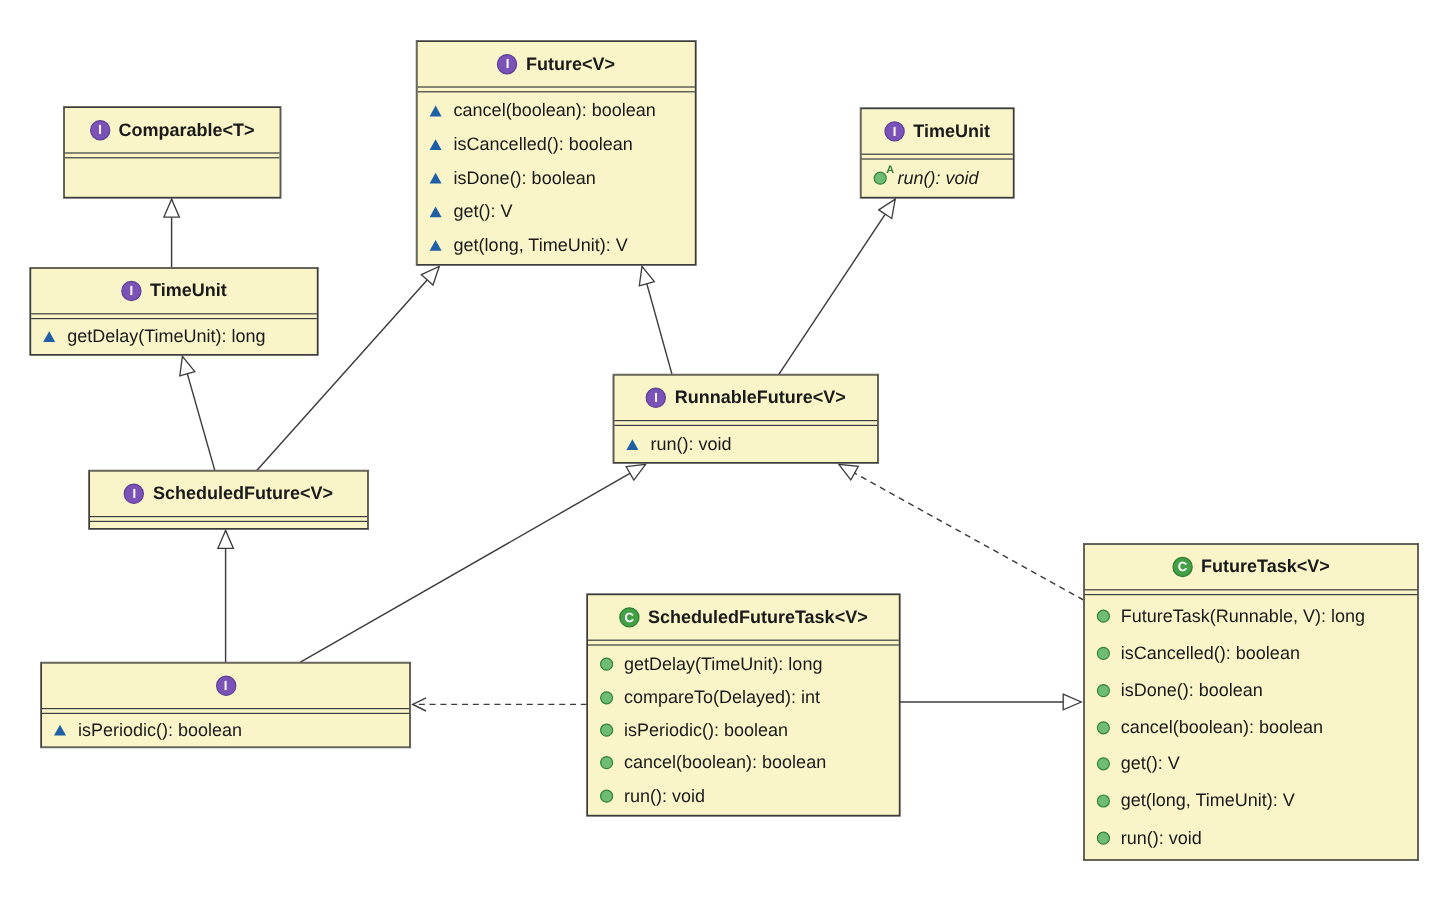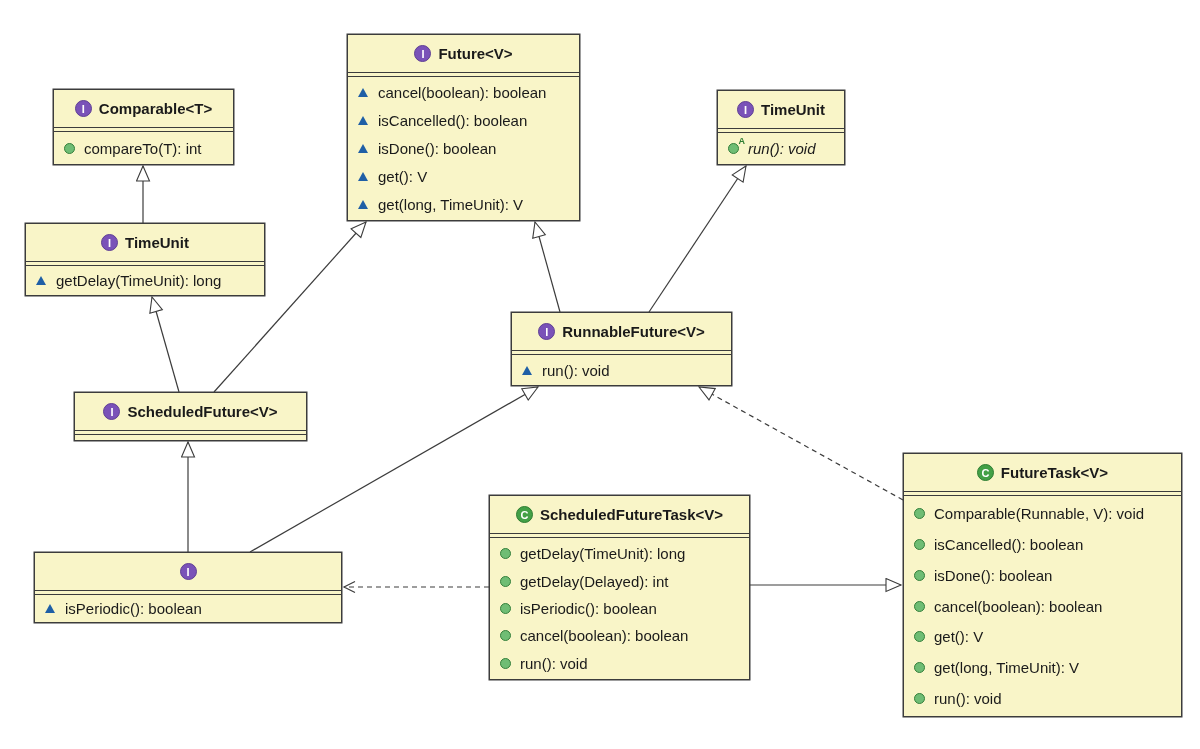--- a/index.html
+++ b/index.html
@@ -71,28 +71,20 @@
       <line x1="903" y1="500" x2="699" y2="387" stroke="#3c3c3c" stroke-width="1.2" stroke-dasharray="5,4" marker-end="url(#tri)"></line>
       <line x1="489" y1="587" x2="344" y2="587" stroke="#3c3c3c" stroke-width="1.2" stroke-dasharray="5,4" marker-end="url(#openarrow)"></line>
       <line x1="750" y1="585" x2="901" y2="585" stroke="#3c3c3c" stroke-width="1.2" marker-end="url(#tri)"></line>
     </svg>
 <div class="class-node" style="left: 53px; top: 89px; width: 181px; height: 76px;">
       <div class="node-title">
         <span class="badge iface">I</span>
         <span>Comparable&lt;T&gt;</span>
       </div>
       <div class="node-sep"></div>
-      <div class="node-methods">
-        <div class="method-row">
-          <span class="m-icon m-public">
-            <span class="dot"></span>
-          </span>
-          <span class="m-label">compareTo(T): int</span>
-        </div>
-      </div>
     </div>
     <div class="class-node" style="left: 347px; top: 34px; width: 233px; height: 187px;">
       <div class="node-title">
         <span class="badge iface">I</span>
         <span>Future&lt;V&gt;</span>
       </div>
       <div class="node-sep"></div>
       <div class="node-methods">
         <div class="method-row">
           <span class="m-icon m-abstract">
@@ -204,21 +196,21 @@
         <div class="method-row">
           <span class="m-icon m-public">
             <span class="dot"></span>
           </span>
           <span class="m-label">getDelay(TimeUnit): long</span>
         </div>
         <div class="method-row">
           <span class="m-icon m-public">
             <span class="dot"></span>
           </span>
-          <span class="m-label">getDelay(Delayed): int</span>
+          <span class="m-label">compareTo(Delayed): int</span>
         </div>
         <div class="method-row">
           <span class="m-icon m-public">
             <span class="dot"></span>
           </span>
           <span class="m-label">isPeriodic(): boolean</span>
         </div>
         <div class="method-row">
           <span class="m-icon m-public">
             <span class="dot"></span>
@@ -237,21 +229,21 @@
       <div class="node-title">
         <span class="badge cls">C</span>
         <span>FutureTask&lt;V&gt;</span>
       </div>
       <div class="node-sep"></div>
       <div class="node-methods">
         <div class="method-row">
           <span class="m-icon m-public">
             <span class="dot"></span>
           </span>
-          <span class="m-label">Comparable(Runnable, V): void</span>
+          <span class="m-label">FutureTask(Runnable, V): long</span>
         </div>
         <div class="method-row">
           <span class="m-icon m-public">
             <span class="dot"></span>
           </span>
           <span class="m-label">isCancelled(): boolean</span>
         </div>
         <div class="method-row">
           <span class="m-icon m-public">
             <span class="dot"></span>

